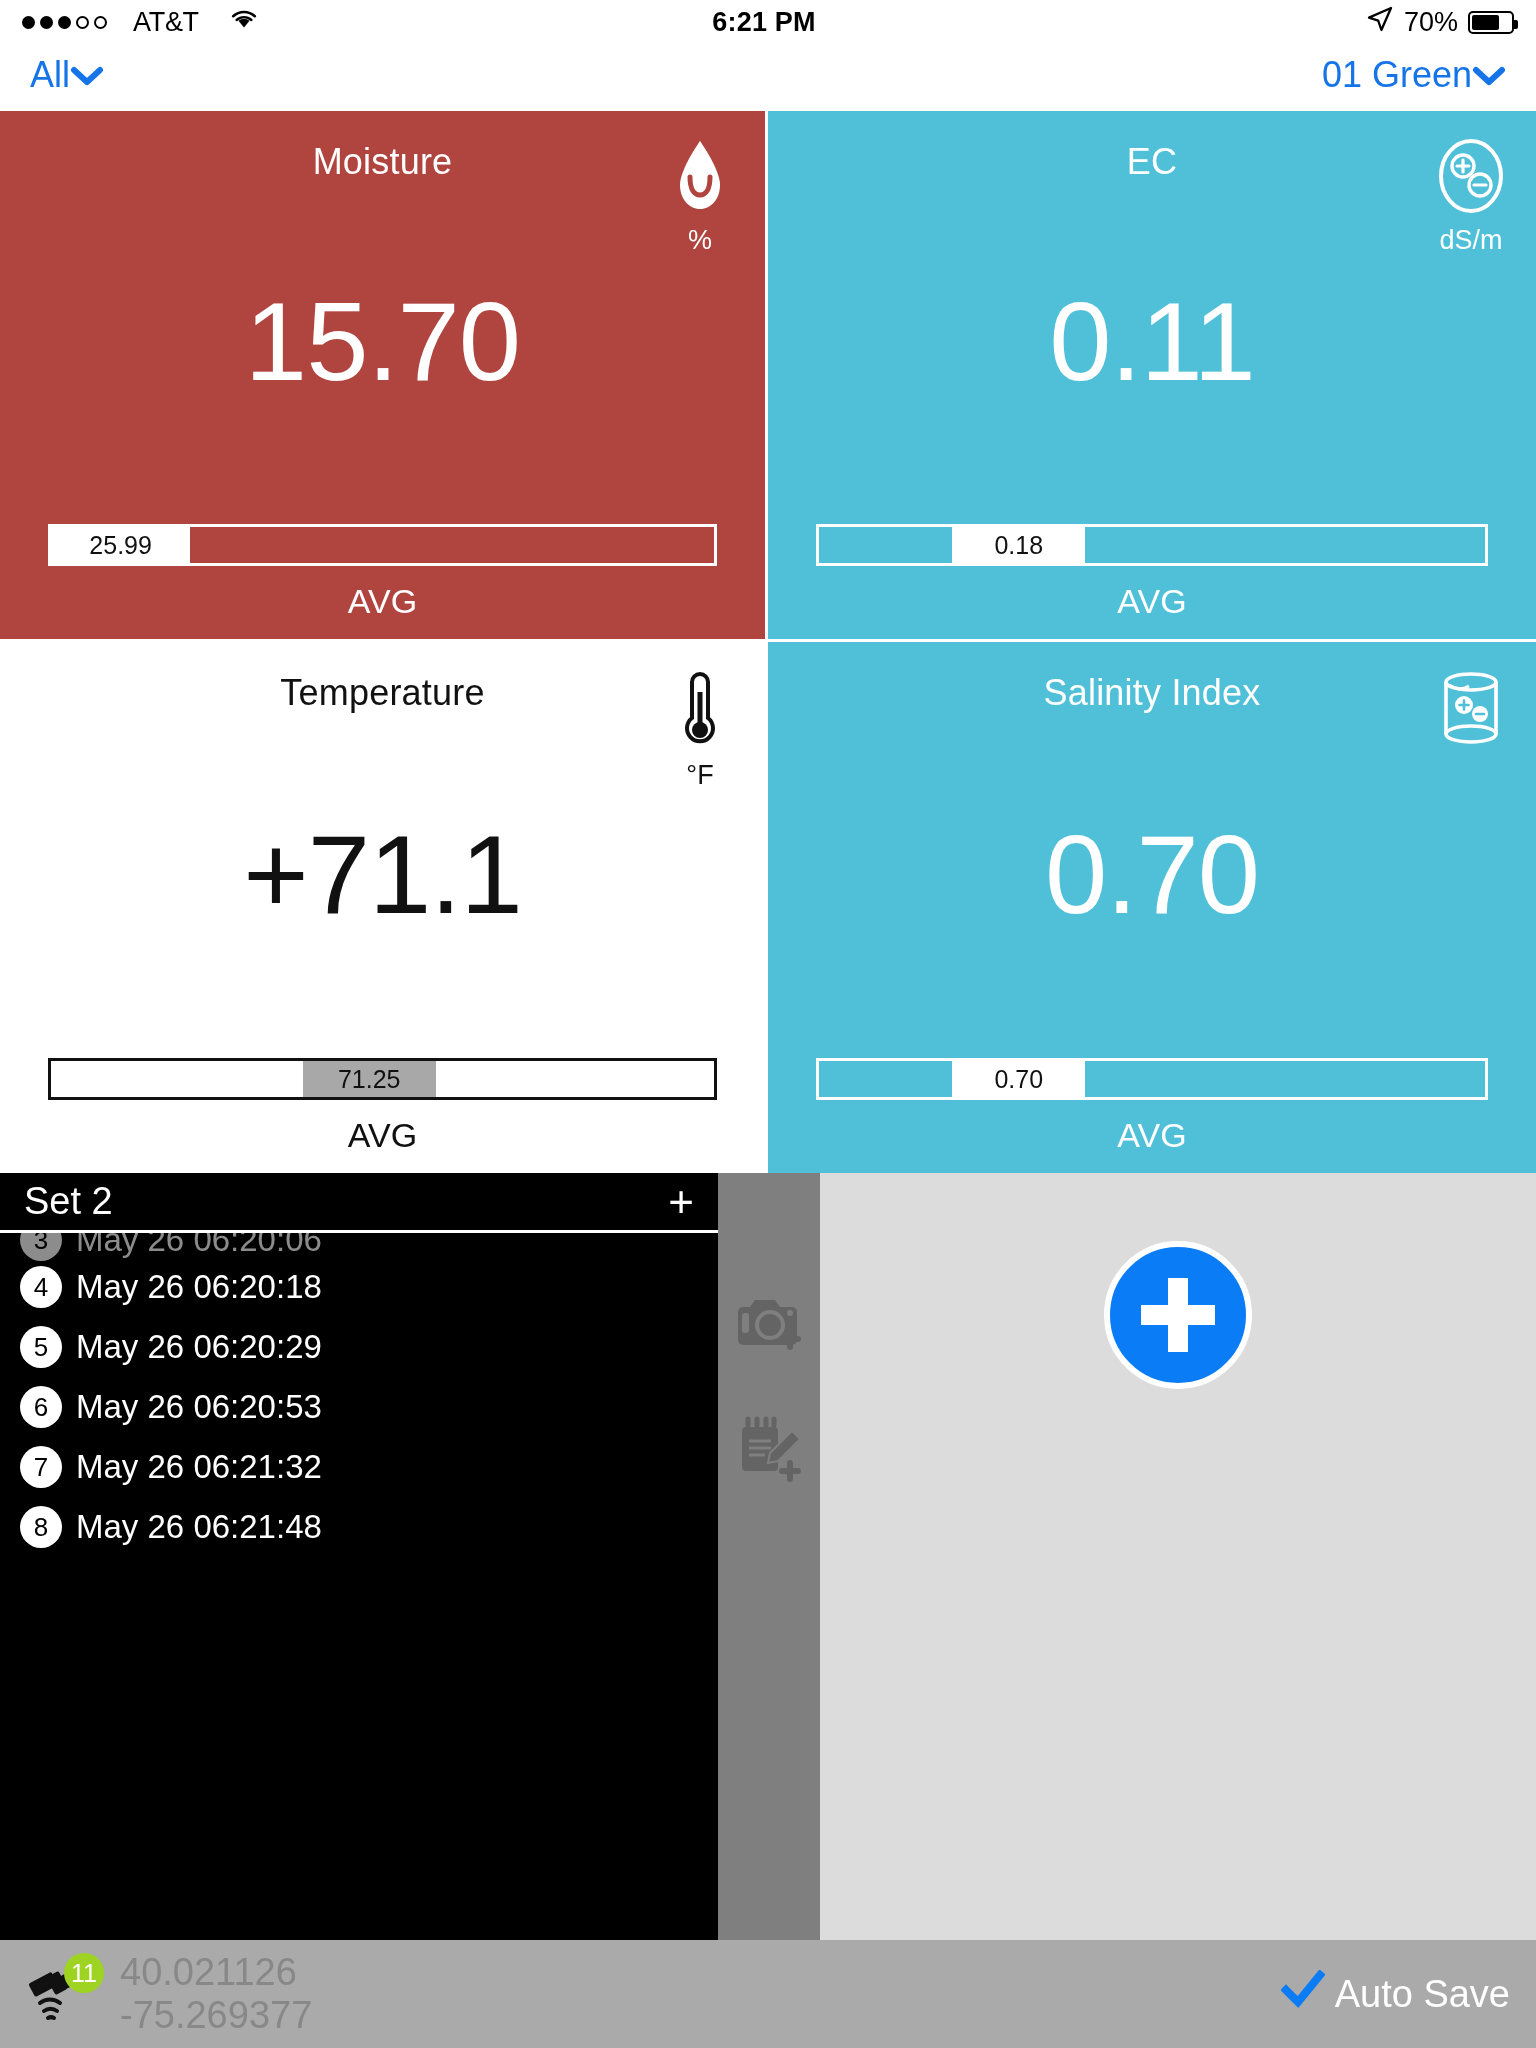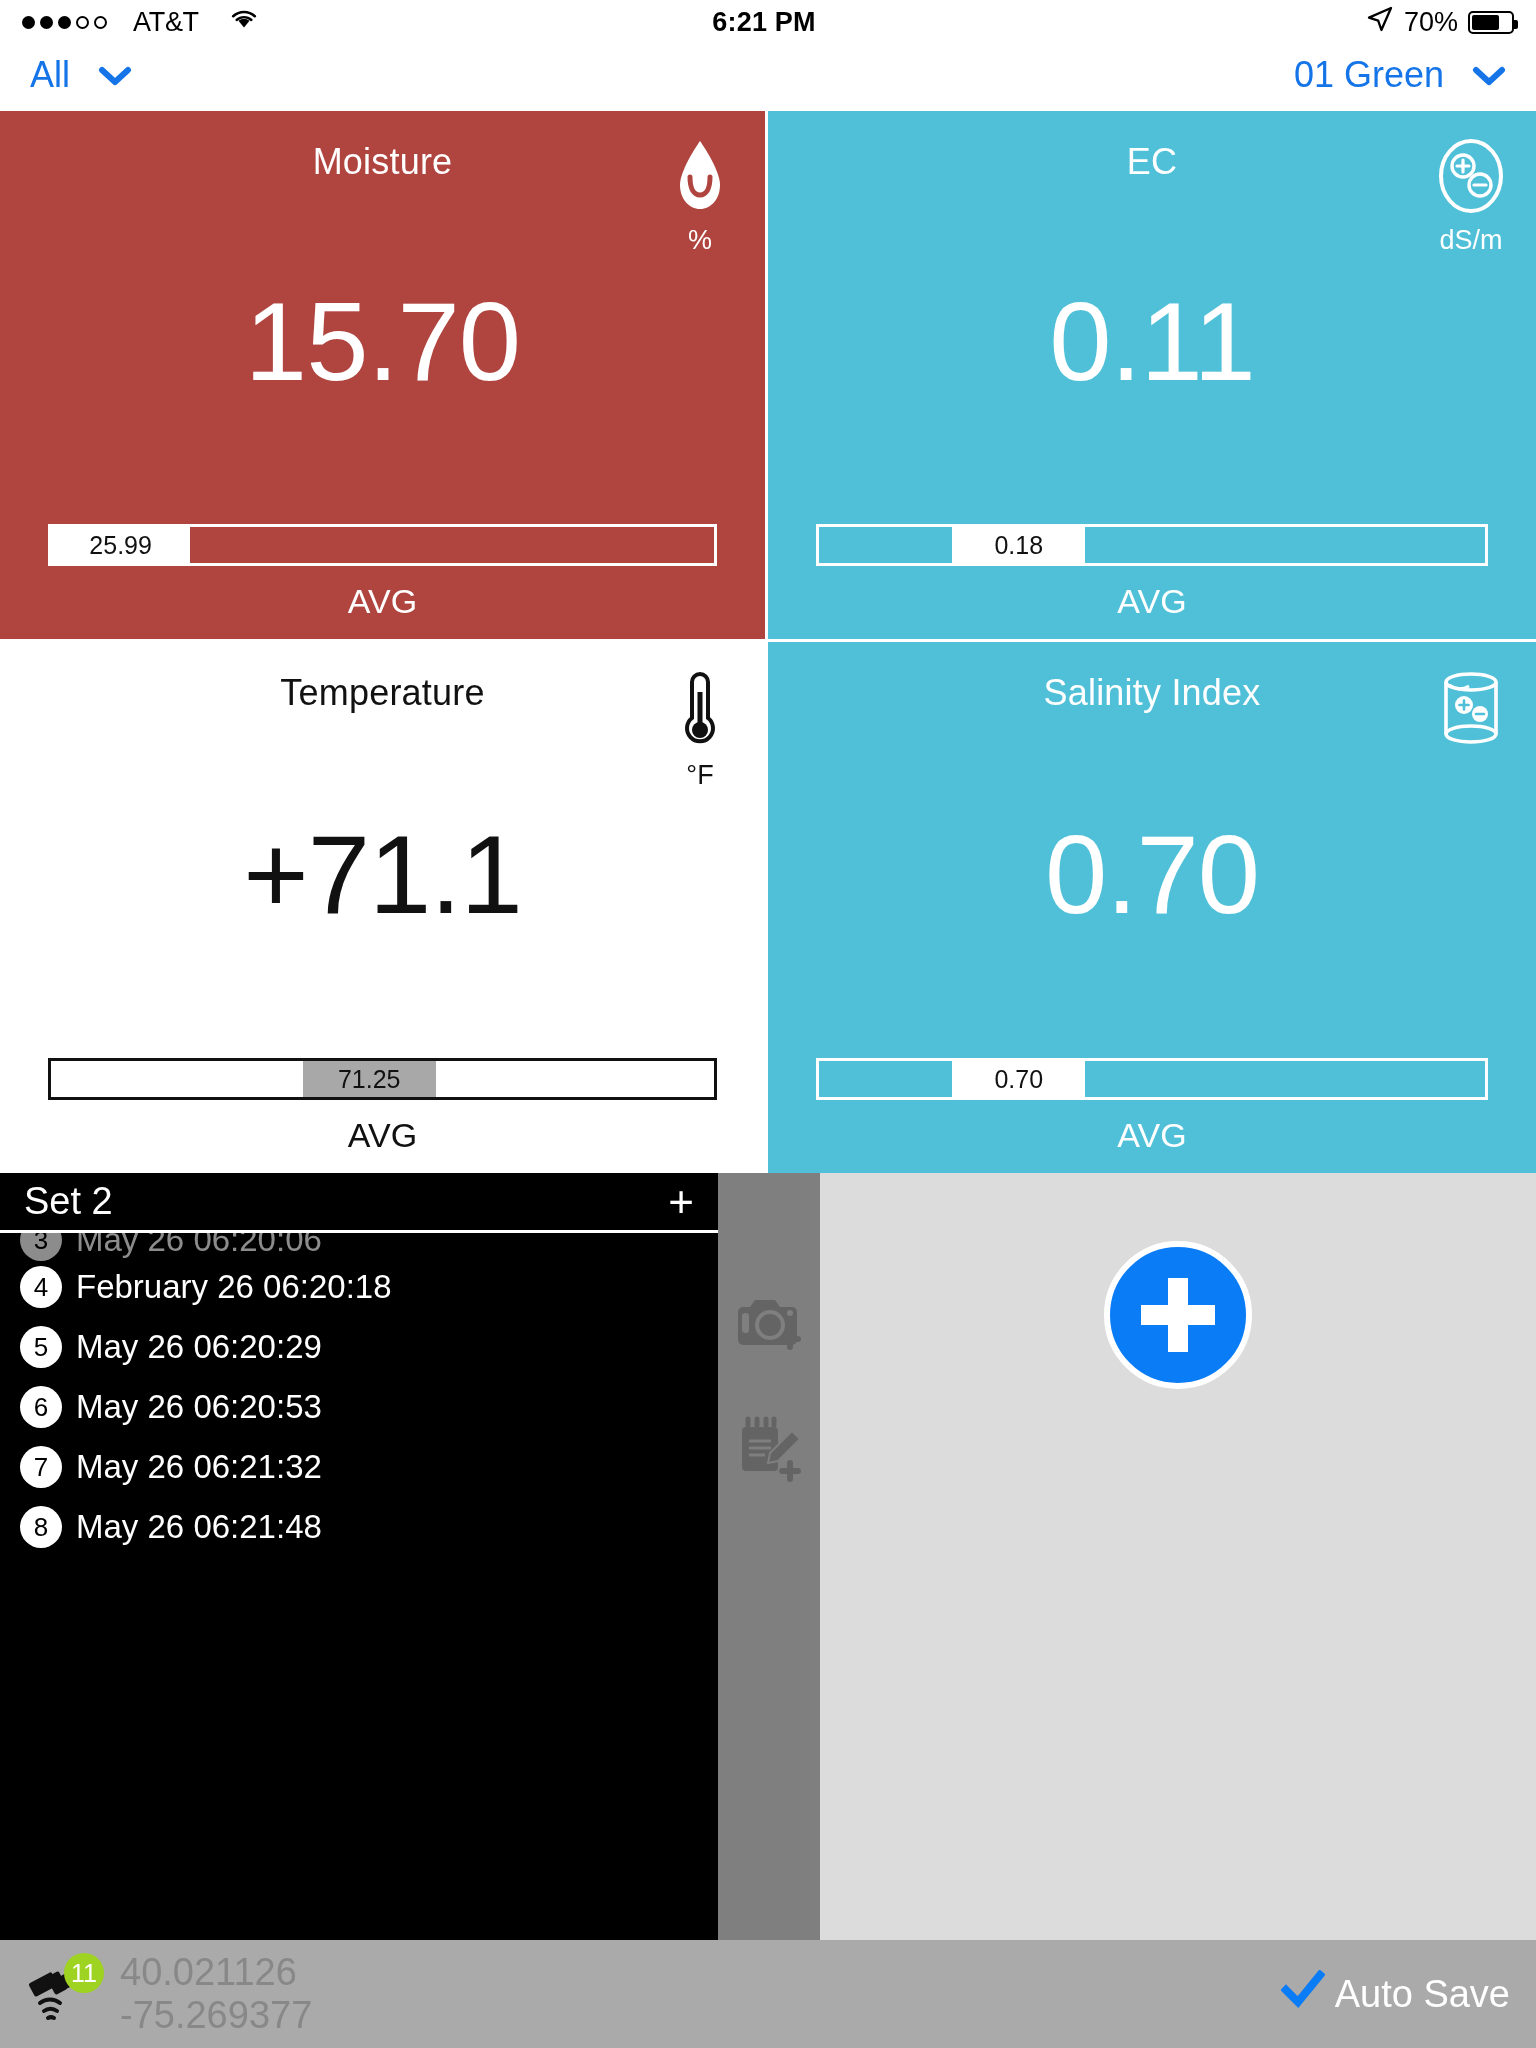--- a/index.html
+++ b/index.html
@@ -66,21 +66,21 @@
   .seg-item.active { background:#0a7cf6; color:#fff; }
   .seg-item + .seg-item { border-left:2px solid #0a7cf6; }
 
   
   .filterrow {
     height:66px; flex:0 0 66px;
     display:flex; align-items:center; justify-content:space-between;
     padding:0 30px 6px 30px; background:#fff;
   }
   .filter-btn {
-    display:flex; align-items:center; gap:28px;
+    display:flex; align-items:center; gap:0;
     color:#1575e8; font-size:36px; cursor:pointer;
   }
   .chev-down { display:inline-block; }
 
   
   .grid { flex:0 0 1062px; display:flex; flex-wrap:wrap; }
   .tile {
     width:768px; height:531px;
     position:relative;
     display:flex; flex-direction:column;
@@ -363,21 +363,21 @@
         <span>Set 2</span>
         <span class="set-plus">+</span>
       </div>
       <div class="set-rows">
         <div class="set-row partial">
           <span class="row-badge">3</span>
           <span>May 26 06:20:06</span>
         </div>
         <div class="set-row">
           <span class="row-badge">4</span>
-          <span>February 26 06:20:18</span>
+          <span>May 26 06:20:18</span>
         </div>
         <div class="set-row">
           <span class="row-badge">5</span>
           <span>May 26 06:20:29</span>
         </div>
         <div class="set-row">
           <span class="row-badge">6</span>
           <span>May 26 06:20:53</span>
         </div>
         <div class="set-row">

